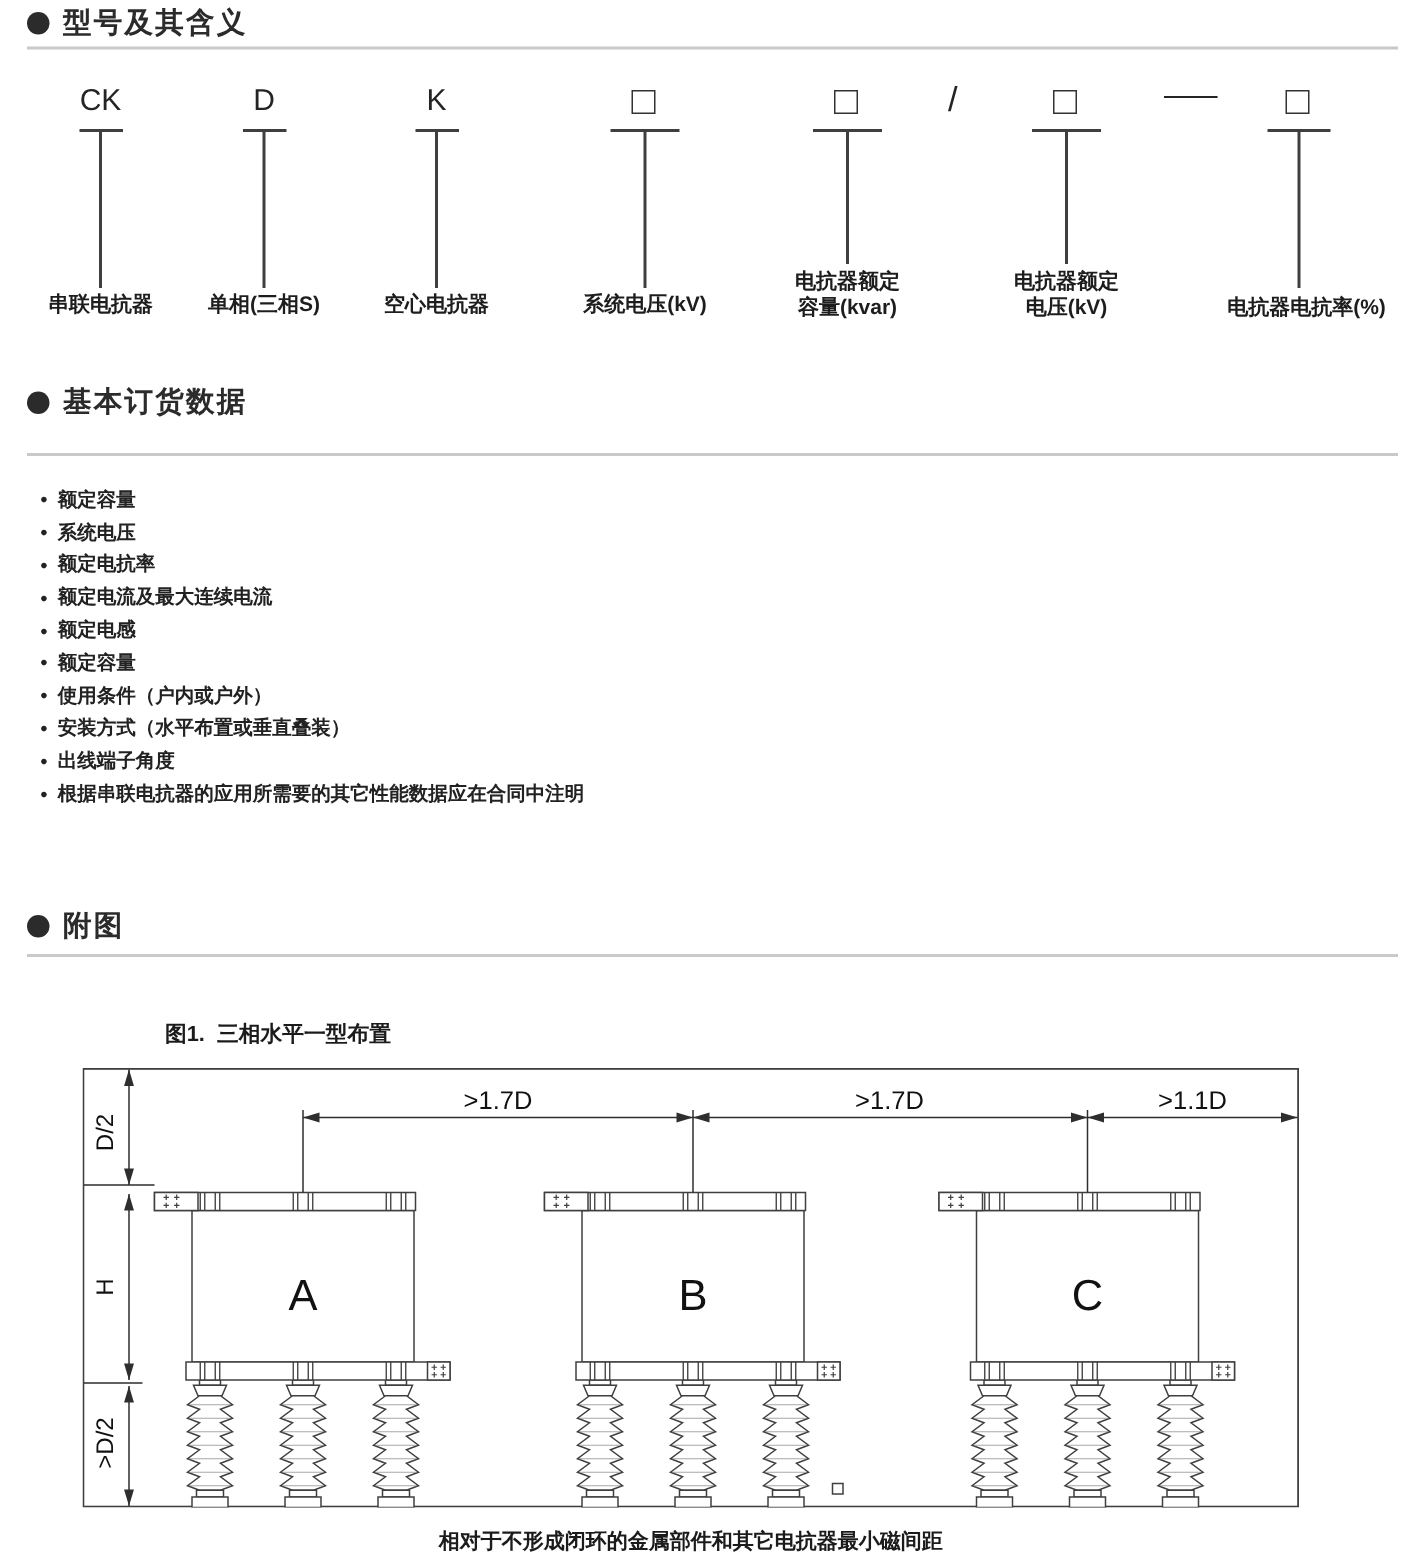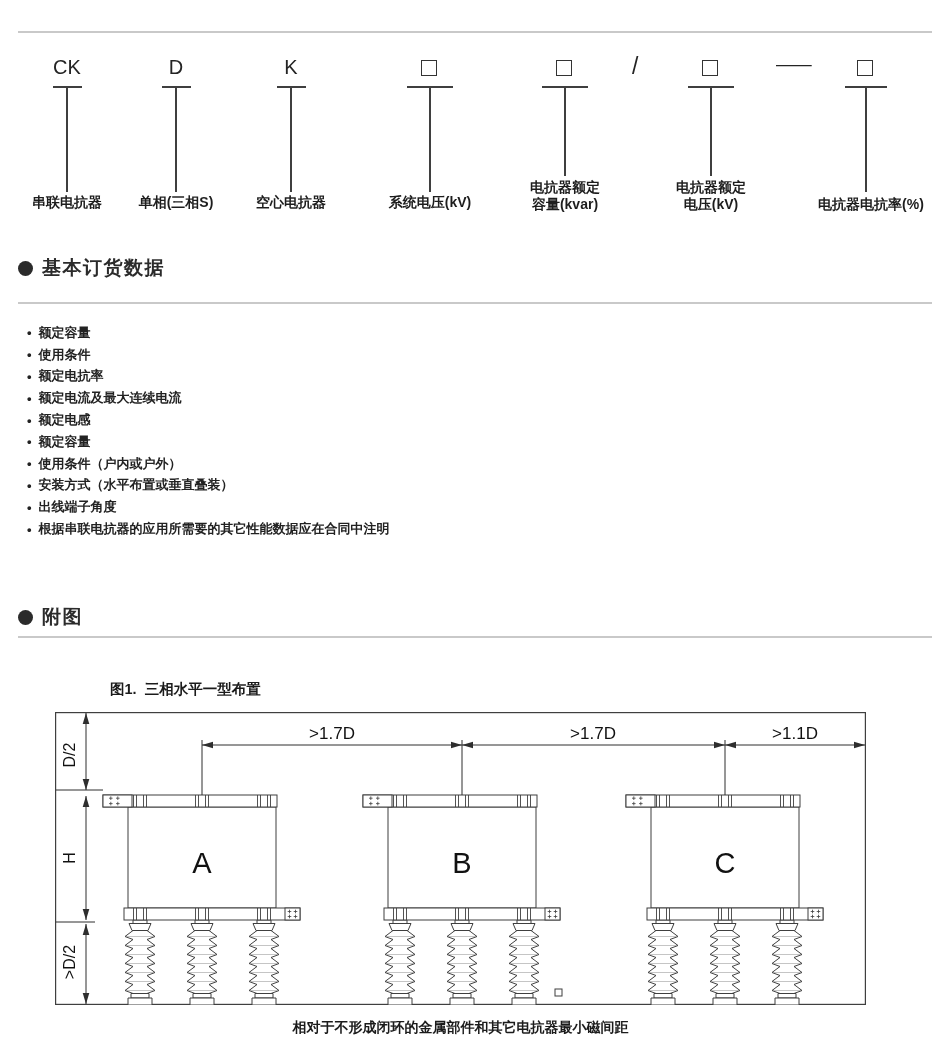--- a/index.html
+++ b/index.html
@@ -39,20 +39,24 @@
   .dim polygon{fill:#2e2e2e;stroke:none;}
   .dtext{font-size:16px;fill:#111;text-anchor:middle;font-family:"Liberation Sans","DejaVu Sans",sans-serif;}
   .dtext-h{font-size:17px;}
   .rlabel{font-size:29px;fill:#111;text-anchor:middle;font-family:"Liberation Sans","DejaVu Sans",sans-serif;}
 </style>
 </head>
 <body>
 
 <div id="page">
 
+  <div class="sec-head" style="top:1px;">
+    <span class="sec-bullet"></span>
+    <span class="sec-title">型号及其含义</span>
+  </div>
   <div class="rule" style="top:31px;"></div>
 
   <div class="md-sym" style="left:47px;top:56px;">CK</div>
   <div class="md-cross" style="left:53px;top:86px;width:29px;"></div>
   <div class="md-vline" style="left:66px;top:87px;height:105px;"></div>
   <div class="md-label" style="left:2px;top:194px;">
     <div>串联电抗器</div>
   </div>
 
   <div class="md-sym" style="left:156px;top:56px;">D</div>
@@ -109,21 +113,21 @@
   </div>
   <div class="rule" style="top:302px;"></div>
 
   <div class="olist">
     <div class="li">
         <span class="lb">•</span>
         <span>额定容量</span>
       </div>
     <div class="li">
         <span class="lb">•</span>
-        <span>使用条件</span>
+        <span>系统电压</span>
       </div>
     <div class="li">
         <span class="lb">•</span>
         <span>额定电抗率</span>
       </div>
     <div class="li">
         <span class="lb">•</span>
         <span>额定电流及最大连续电流</span>
       </div>
     <div class="li">

